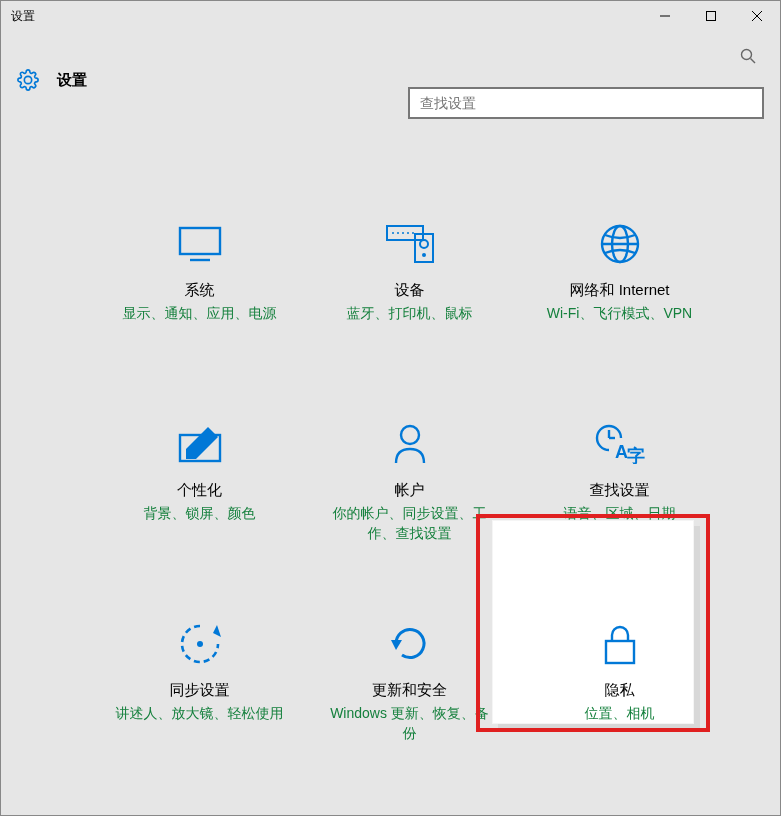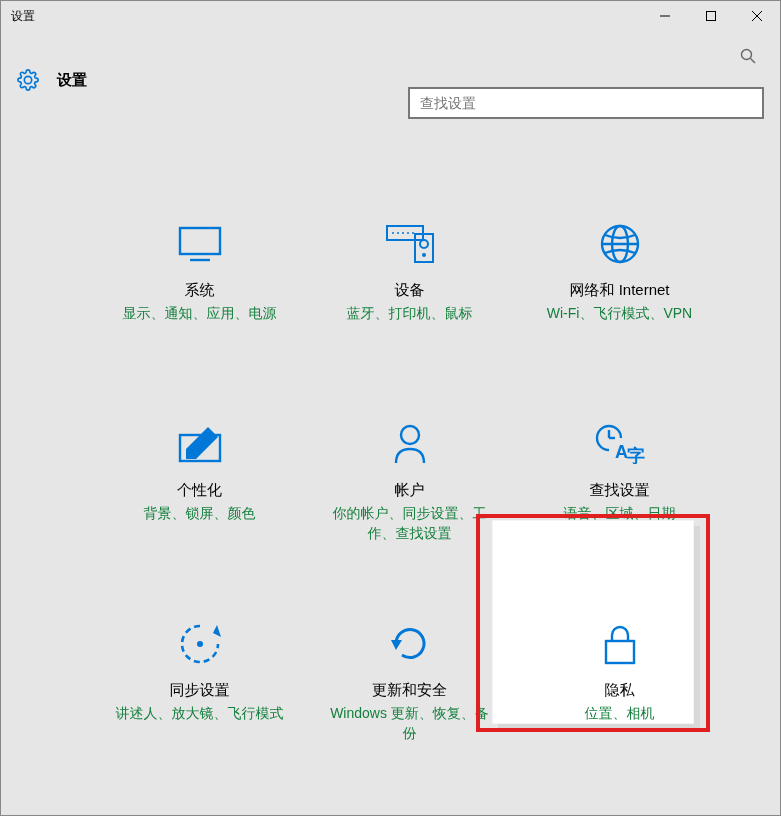--- a/index.html
+++ b/index.html
@@ -257,21 +257,21 @@
 
   <div class="tile">
     <div class="icon-slot">
       <svg width="42" height="42" viewBox="0 0 42 42">
         <path d="M21 3 A18 18 0 1 0 39 21" class="stroke-accent" stroke-width="2.6" fill="none" stroke-dasharray="6 4"></path>
         <polygon points="34,10 42,14 38,2" class="fill-accent"></polygon>
         <circle cx="21" cy="21" r="3" class="fill-accent"></circle>
       </svg>
     </div>
     <div class="tile-title">同步设置</div>
-    <div class="tile-desc">讲述人、放大镜、飞行模式</div>
+    <div class="tile-desc">讲述人、放大镜、轻松使用</div>
   </div>
 
   <div class="tile">
     <div class="icon-slot">
       <svg width="44" height="44" viewBox="0 0 44 44">
         <path d="M8 22 A14 14 0 1 1 14 33" class="stroke-accent" stroke-width="3" fill="none"></path>
         <polygon points="3,18 14,18 8,28" class="fill-accent"></polygon>
       </svg>
     </div>
     <div class="tile-title">更新和安全</div>

